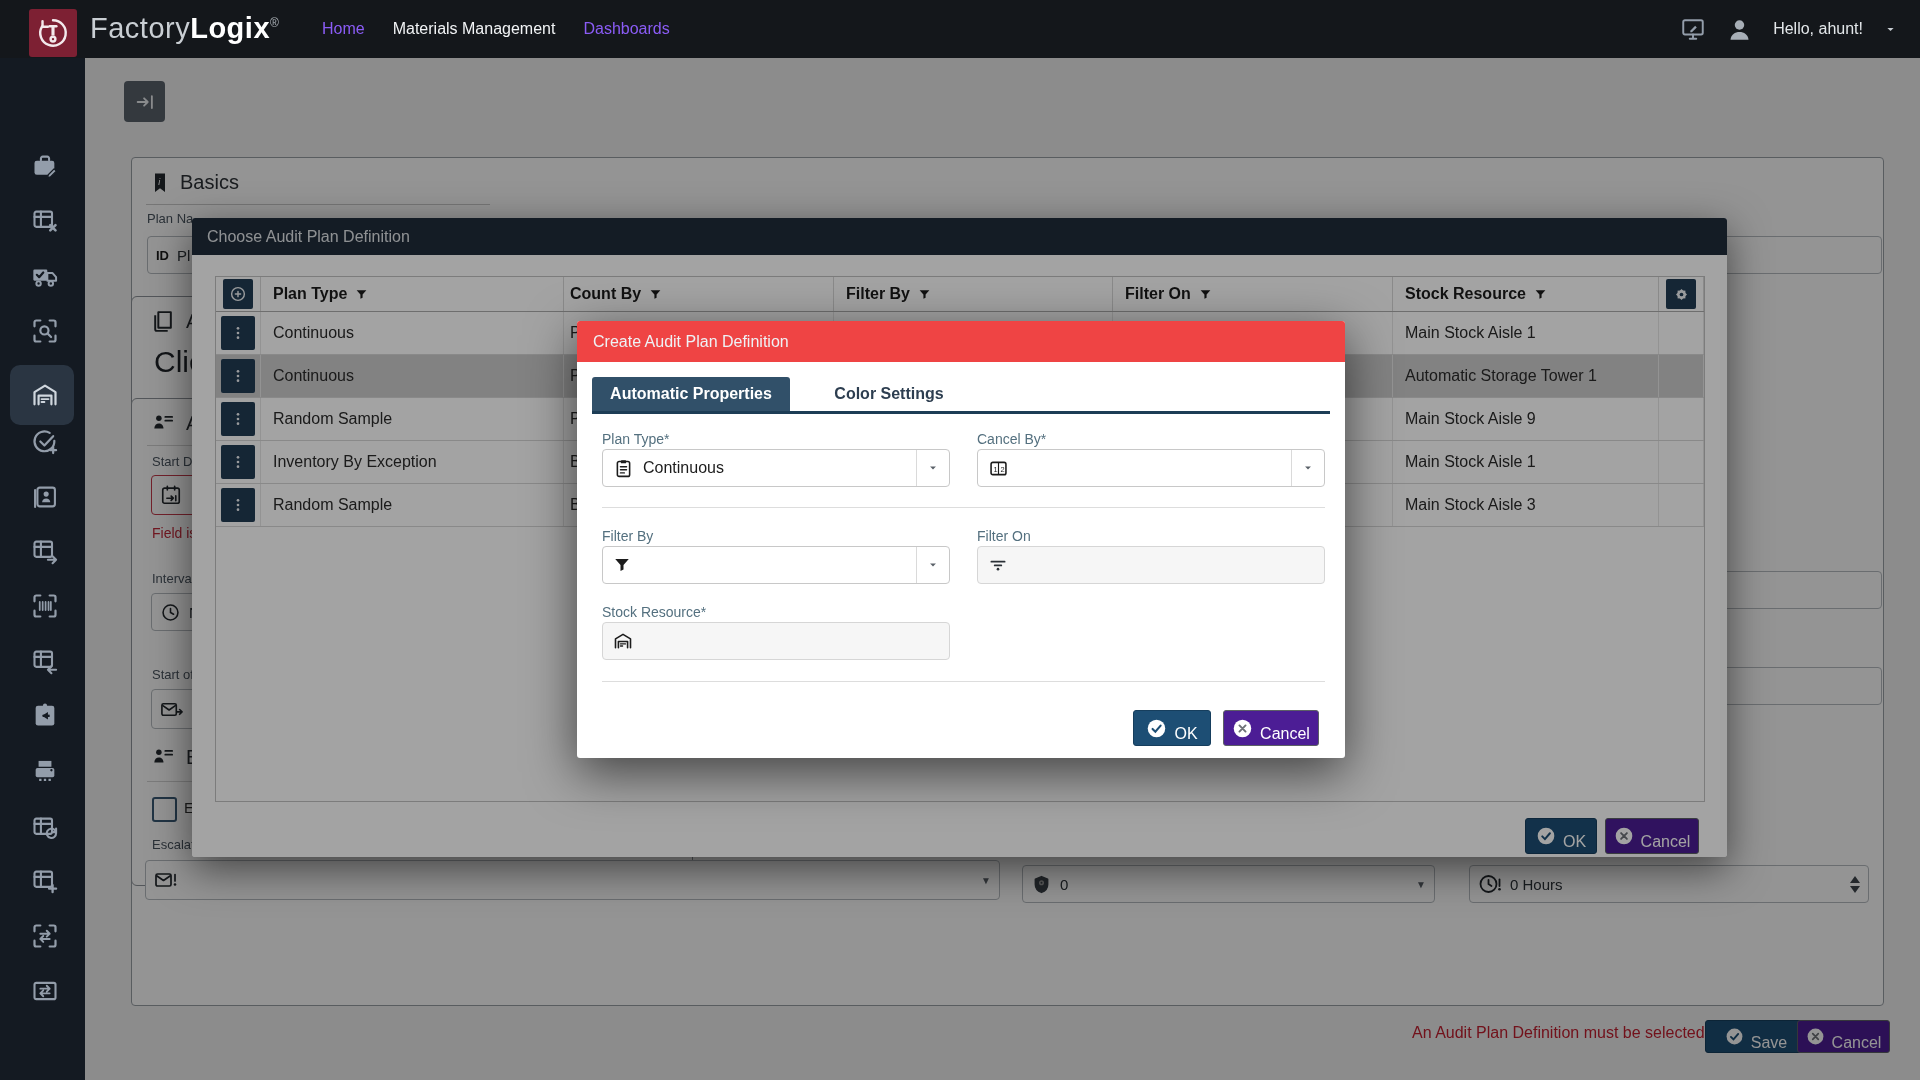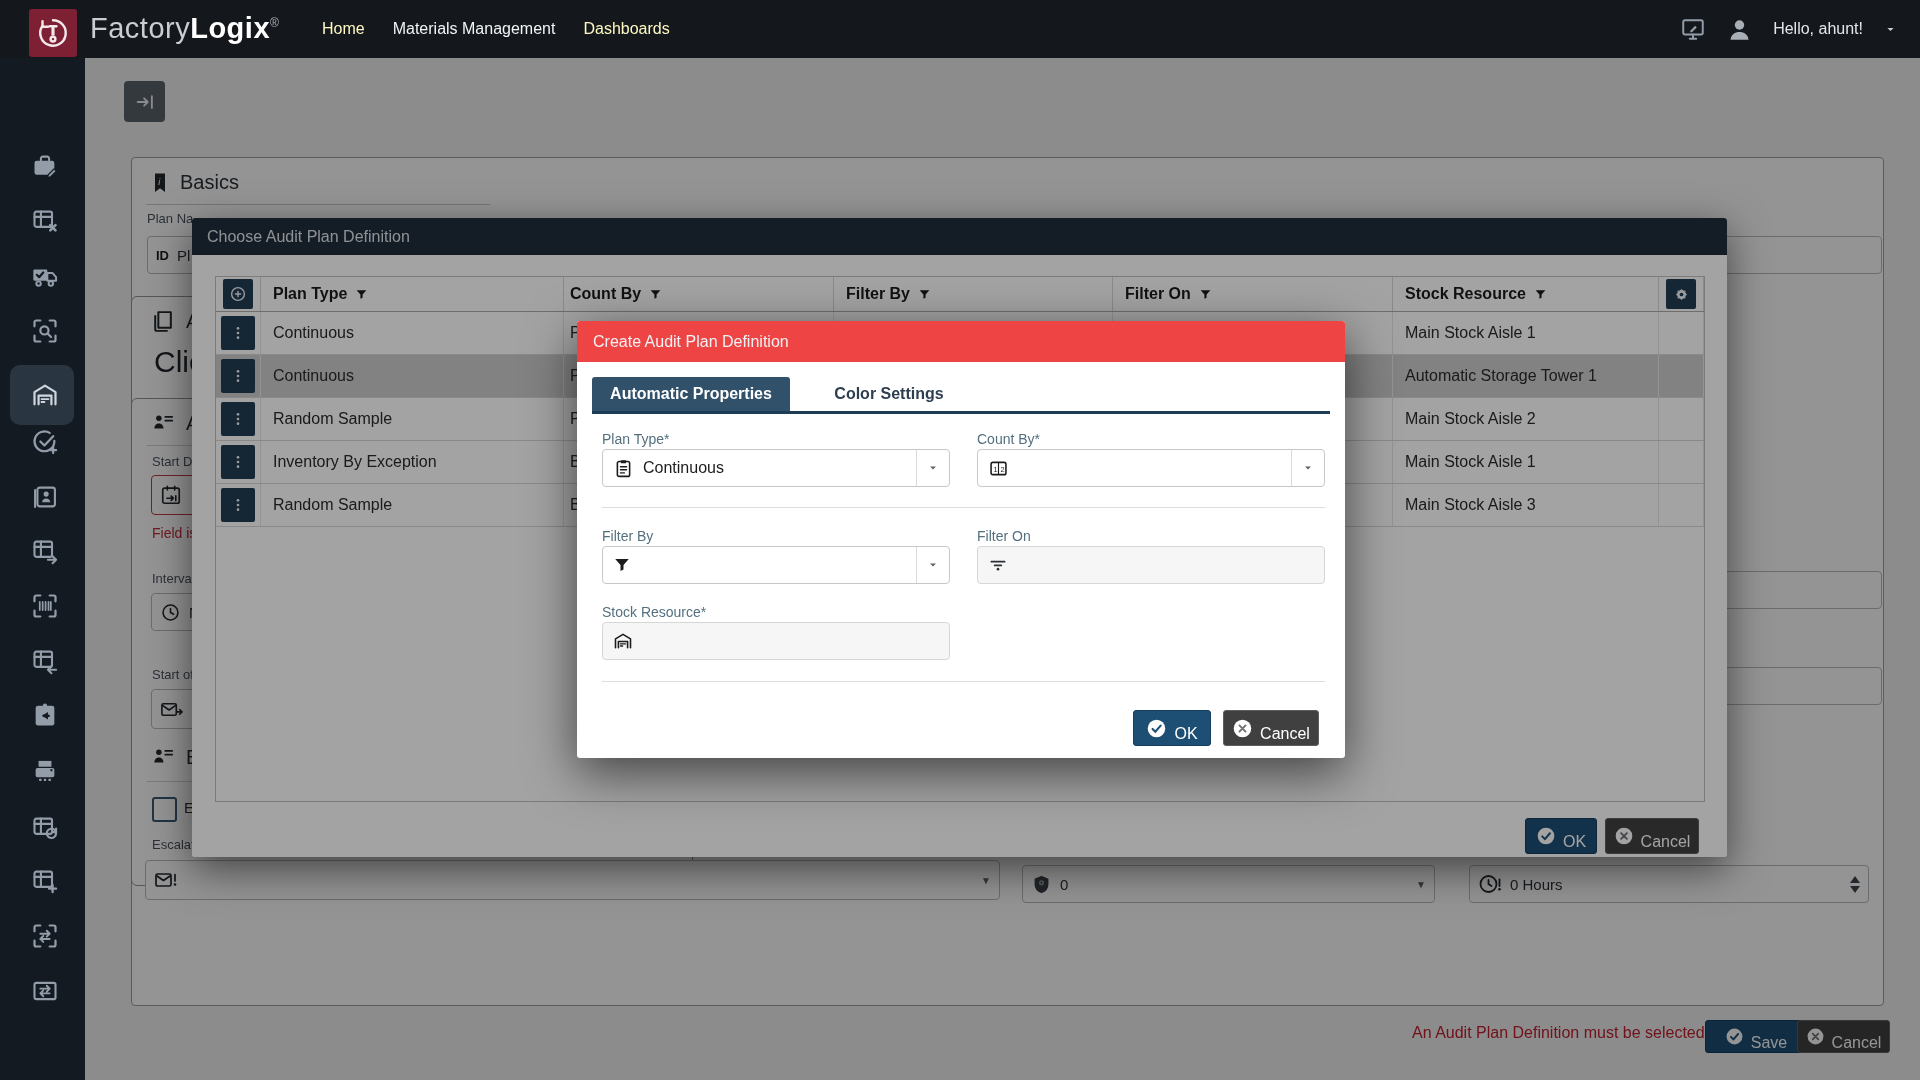--- a/index.html
+++ b/index.html
@@ -8,21 +8,21 @@
   .abs{position:absolute;}
   svg.ic{display:inline-block;vertical-align:middle;}
   
   #topbar{left:0;top:0;width:1920px;height:58px;background:#14171b;z-index:40;}
   .logo-box{left:29px;top:9px;width:48px;height:48px;background:#7d2033;border-radius:3px;
             display:flex;align-items:center;justify-content:center;color:#f3e9ec;}
   .brand{left:90px;top:12px;font-size:29px;color:#c9ced3;letter-spacing:.5px;}
   .brand b{color:#fff;font-weight:700;}
   .brand sup{font-size:12px;color:#aeb4ba;}
   .nav{left:322px;top:0;height:58px;display:flex;align-items:center;gap:28px;font-size:16px;}
-  .nav .item{color:#fef9c3;cursor:pointer;}
+  .nav .item{color:#8b5cf6;cursor:pointer;}
   .nav .item.active{color:#f2f4f6;}
   .top-right{right:22px;top:0;height:58px;display:flex;align-items:center;gap:20px;}
   .greet{color:#e3e7ea;font-size:16px;}
   
   #sidebar{left:0;top:58px;width:85px;height:1022px;background:#141a22;z-index:40;}
   .side-ic{left:31px;width:28px;height:28px;color:#939daa;}
   .side-active{left:10px;top:307px;width:64px;height:60px;background:#2a3542;border-radius:10px;}
   
   #page{left:85px;top:58px;width:1835px;height:1022px;background:#f1f1f1;z-index:1;}
   .collapse-btn{left:39px;top:23px;width:41px;height:41px;background:#5a626c;border-radius:4px;
@@ -32,21 +32,21 @@
   .sec-title{font-size:20px;color:#2e3338;}
   .lbl{font-size:13px;color:#4a5560;}
   .fld{background:#fff;border:1px solid #b7bcc1;border-radius:4px;display:flex;align-items:center;
        padding:0 8px;gap:8px;color:#2c3238;font-size:15px;box-sizing:border-box;}
   .fld .caret{margin-left:auto;color:#5a6168;font-size:10px;}
   .err{color:#c42a3a;}
   .red-border{border:1px solid #c43a4a;}
   .btn{display:inline-flex;align-items:center;justify-content:center;gap:7px;border-radius:3px;
        font-size:16px;color:#fff;cursor:pointer;box-sizing:border-box;}
   .btn-navy{background:#1d4e74;border:1px solid #163e5d;color:#1d4e74;}
-  .btn-gray{background:#404040;border:1px solid #5c6065;color:#6e7277;}
+  .btn-gray{background:#4c1d95;border:1px solid #5c6065;color:#6e7277;}
   .btn span{color:#fff;margin-top:12px;}
   .warn-text{font-size:16px;color:#c41f30;}
   .spin{display:flex;flex-direction:column;justify-content:center;gap:3px;margin-left:auto;color:#3f464d;}
   .spin i{width:0;height:0;border-left:5px solid transparent;border-right:5px solid transparent;}
   .spin .up{border-bottom:7px solid #3f464d;}
   .spin .dn{border-top:7px solid #3f464d;}
   
   #page-overlay{left:85px;top:58px;width:1835px;height:1022px;background:rgba(0,0,0,.42);z-index:10;}
   
   #choose{left:192px;top:218px;width:1535px;height:639px;z-index:20;background:#fff;border-radius:3px;
@@ -623,21 +623,21 @@
           <span class="navy-sq">
             <svg class="ic" width="16" height="16">
               <use href="#s-kebab"></use>
             </svg>
           </span>
         </div>
       <div class="cell">Random Sample</div>
       <div class="cell" style="padding-left:6px">P</div>
       <div class="cell"></div>
       <div class="cell"></div>
-      <div class="cell">Main Stock Aisle 2</div>
+      <div class="cell">Main Stock Aisle 9</div>
       <div class="cell icon-cell"></div>
     </div>
     <div class="t-grid t-row">
       <div class="cell icon-cell">
           <span class="navy-sq">
             <svg class="ic" width="16" height="16">
               <use href="#s-kebab"></use>
             </svg>
           </span>
         </div>
@@ -700,21 +700,21 @@
         <use href="#s-clipb"></use>
       </svg>
     <span>Continuous</span>
     <span class="arrow-zone">
         <svg class="ic" width="14" height="14">
           <use href="#s-caret"></use>
         </svg>
       </span>
   </div>
 
-  <div class="abs dlg-lbl" style="left:400px;top:110px">Count By*</div>
+  <div class="abs dlg-lbl" style="left:400px;top:110px">Cancel By*</div>
   <div class="abs combo" style="left:400px;top:128px;width:348px;height:38px">
     <svg class="ic" width="21" height="21" color="#1c1c1c">
         <use href="#s-numbox"></use>
       </svg>
     <span></span>
     <span class="arrow-zone">
         <svg class="ic" width="14" height="14">
           <use href="#s-caret"></use>
         </svg>
       </span>

